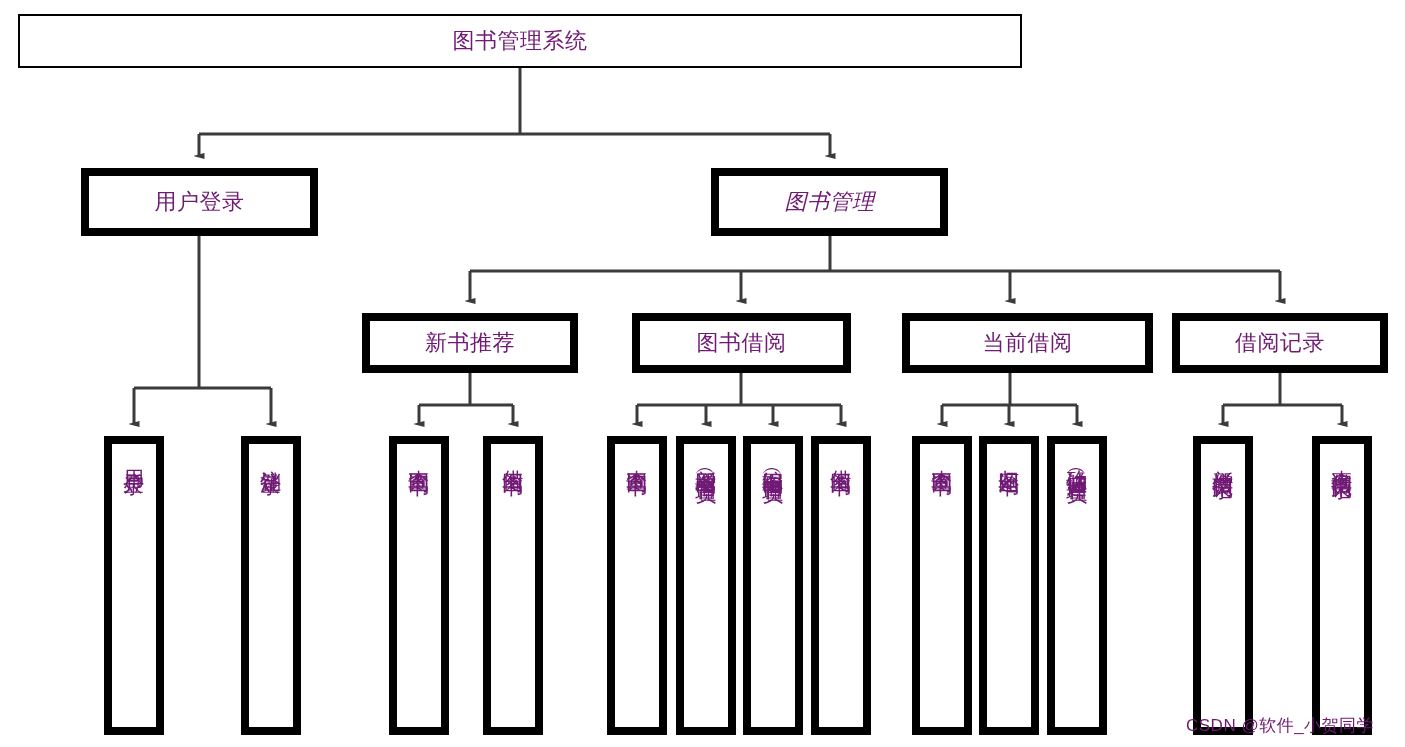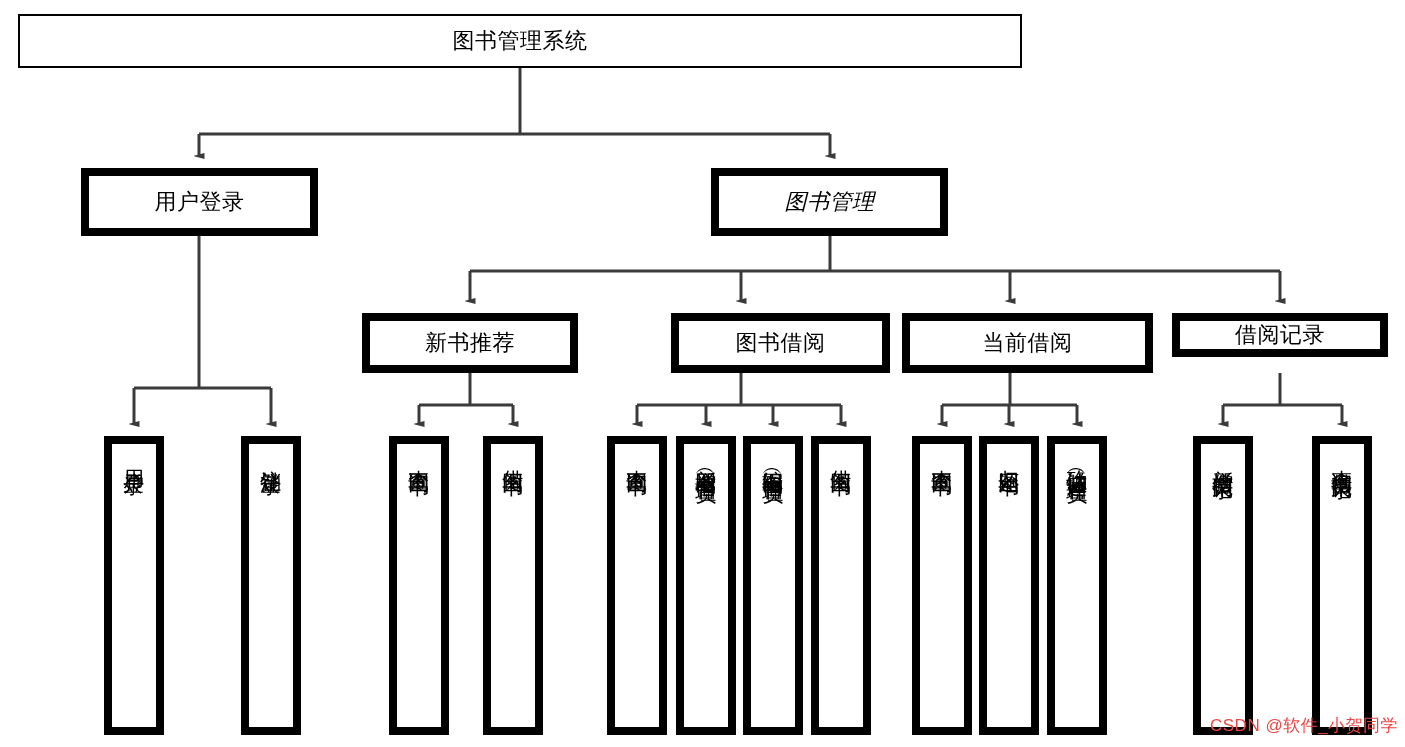--- a/index.html
+++ b/index.html
@@ -27,21 +27,21 @@
     pointer-events: none;
   }
   .node {
     position: absolute;
     box-sizing: border-box;
     background: #ffffff;
     border: 8px solid #000000;
     display: flex;
     align-items: center;
     justify-content: center;
-    color: #000000;
+    color: #701a75;
   }
   .node.root {
     border-width: 2px;
   }
   .node .lbl {
     font-size: 22px;
     line-height: 1.18;
     letter-spacing: 0.5px;
     white-space: nowrap;
   }
@@ -56,24 +56,23 @@
     font-size: 21px;
     line-height: 1.30;
     letter-spacing: 2px;
     white-space: nowrap;
   }
   .watermark {
     position: absolute;
     left: 1186px;
     top: 714px;
     font-size: 17px;
-    color: #ef4444;
+    color: #701a75;
     white-space: nowrap;
     letter-spacing: 0.5px;
-    margin-left: 24px;
   }
 </style>
 </head>
 <body>
 
 <div id="canvas">
 
   <svg class="wires" viewBox="0 0 1405 747">
     <defs>
       <marker id="arrowhead" markerWidth="9" markerHeight="11" refX="3" refY="5.5" orient="auto" markerUnits="userSpaceOnUse">
@@ -131,27 +130,27 @@
   <div class="node" style="left:81px; top:168px; width:237px; height:68px;">
     <span class="lbl">用户登录</span>
   </div>
   <div class="node" style="left:711px; top:168px; width:237px; height:68px;font-style:italic;">
     <span class="lbl">图书管理</span>
   </div>
 
   <div class="node" style="left:362px; top:313px; width:216px; height:60px;text-align:right;">
     <span class="lbl">新书推荐</span>
   </div>
-  <div class="node" style="left:632px; top:313px; width:219px; height:60px;margin-left:39px;">
+  <div class="node" style="left:632px; top:313px; width:219px; height:60px;">
     <span class="lbl">图书借阅</span>
   </div>
   <div class="node" style="left:902px; top:313px; width:251px; height:60px;">
     <span class="lbl">当前借阅</span>
   </div>
-  <div class="node" style="left:1172px; top:313px; width:216px; height:44px;">
+  <div class="node" style="left:1172px; top:313px; width:216px; height:60px;">
     <span class="lbl">借阅记录</span>
   </div>
 
   <div class="node leaf" style="left:104px; top:436px; width:60px; height:299px;">
     <span class="lbl">用户登录</span>
   </div>
   <div class="node leaf" style="left:241px; top:436px; width:60px; height:299px;">
     <span class="lbl">注销登录</span>
   </div>
 

